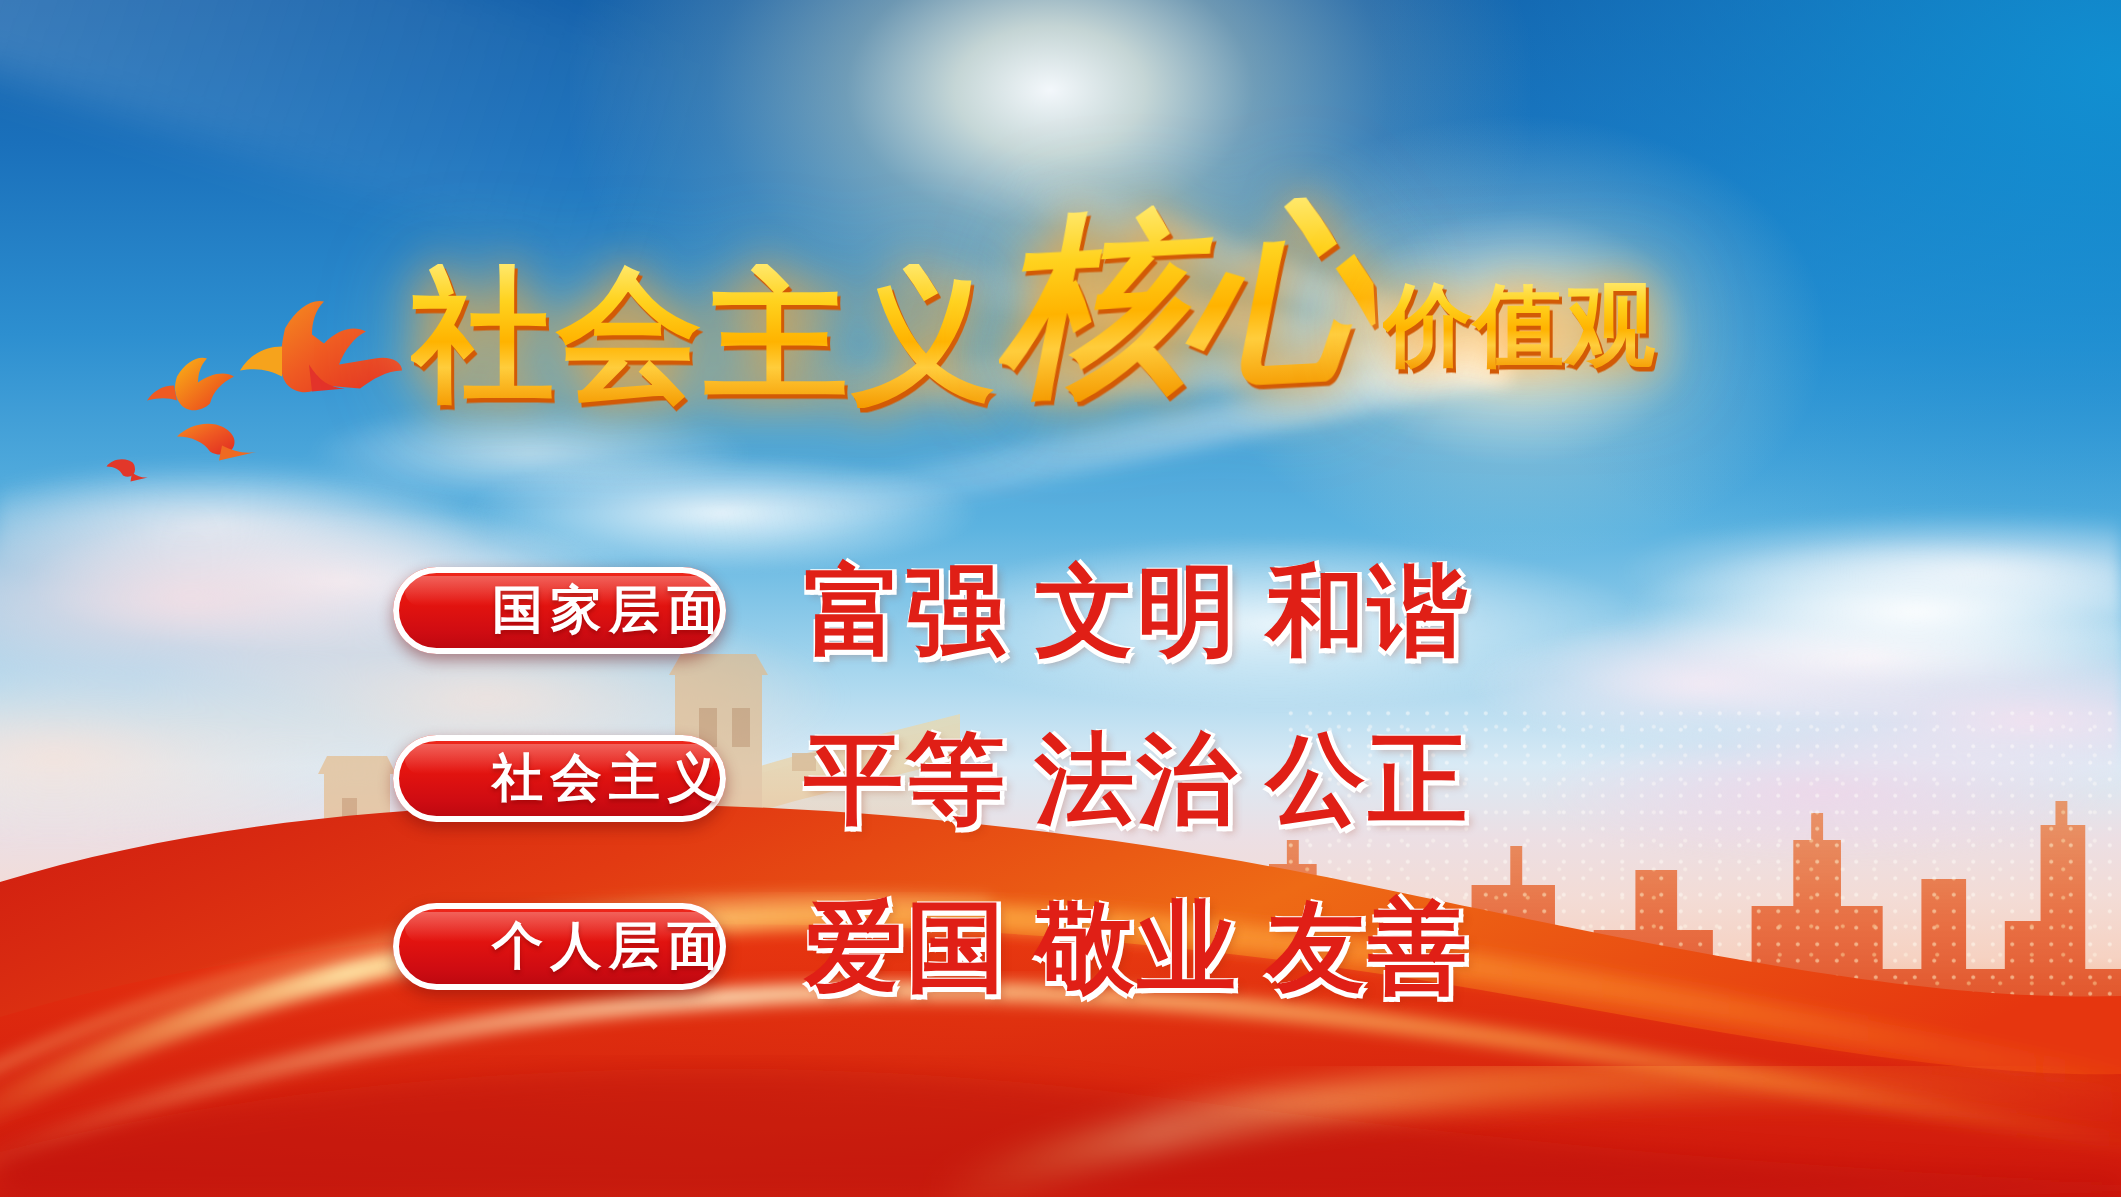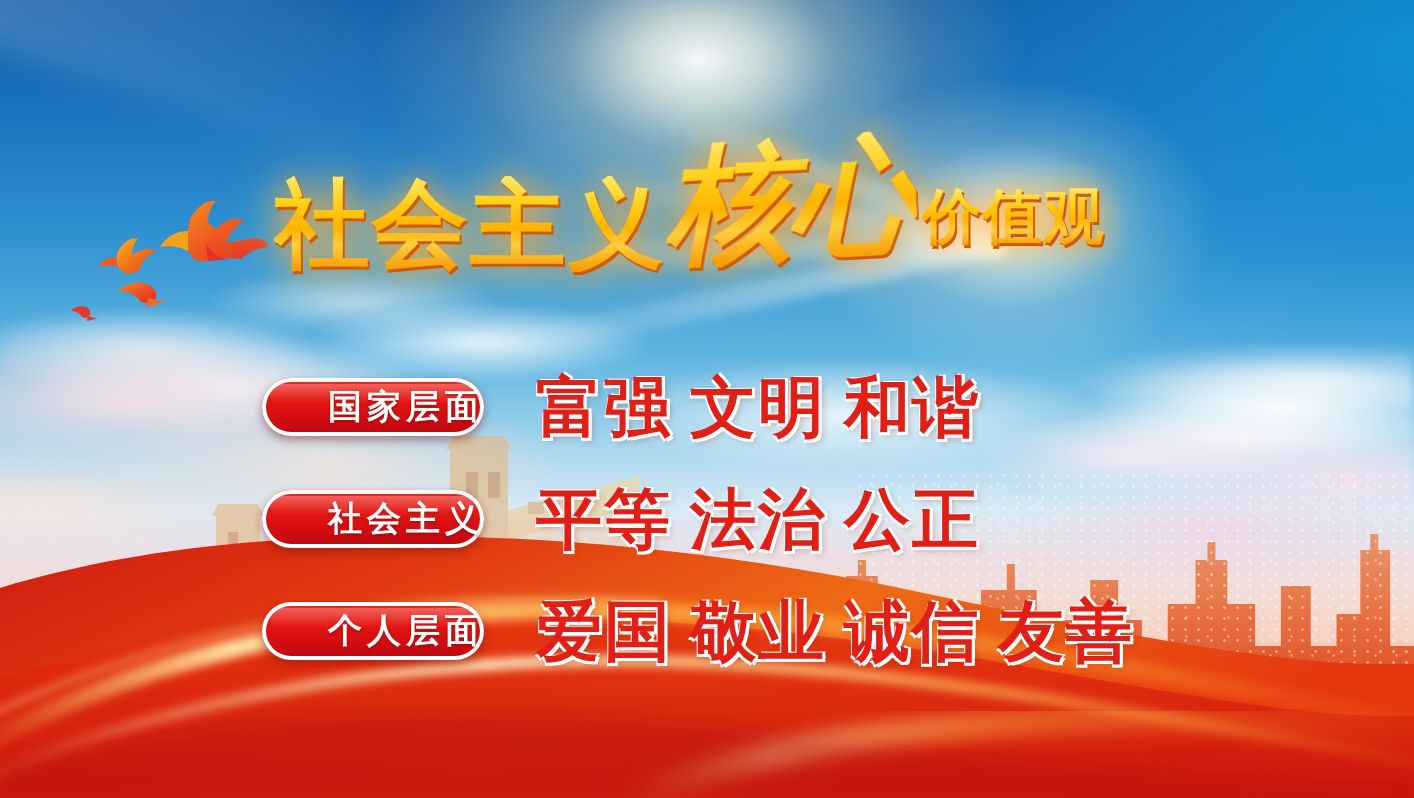--- a/index.html
+++ b/index.html
@@ -437,19 +437,18 @@
       </div>
     </div>
 
     <div class="row">
       <div class="badge">
         <span class="badge-label">个人层面</span>
       </div>
       <div class="terms">
         <span class="term">爱国</span>
         <span class="term">敬业</span>
-        <span class="term">诚信</span>
         <span class="term">友善</span>
       </div>
     </div>
 
   </div>
 </div>
 
 </body></html>

